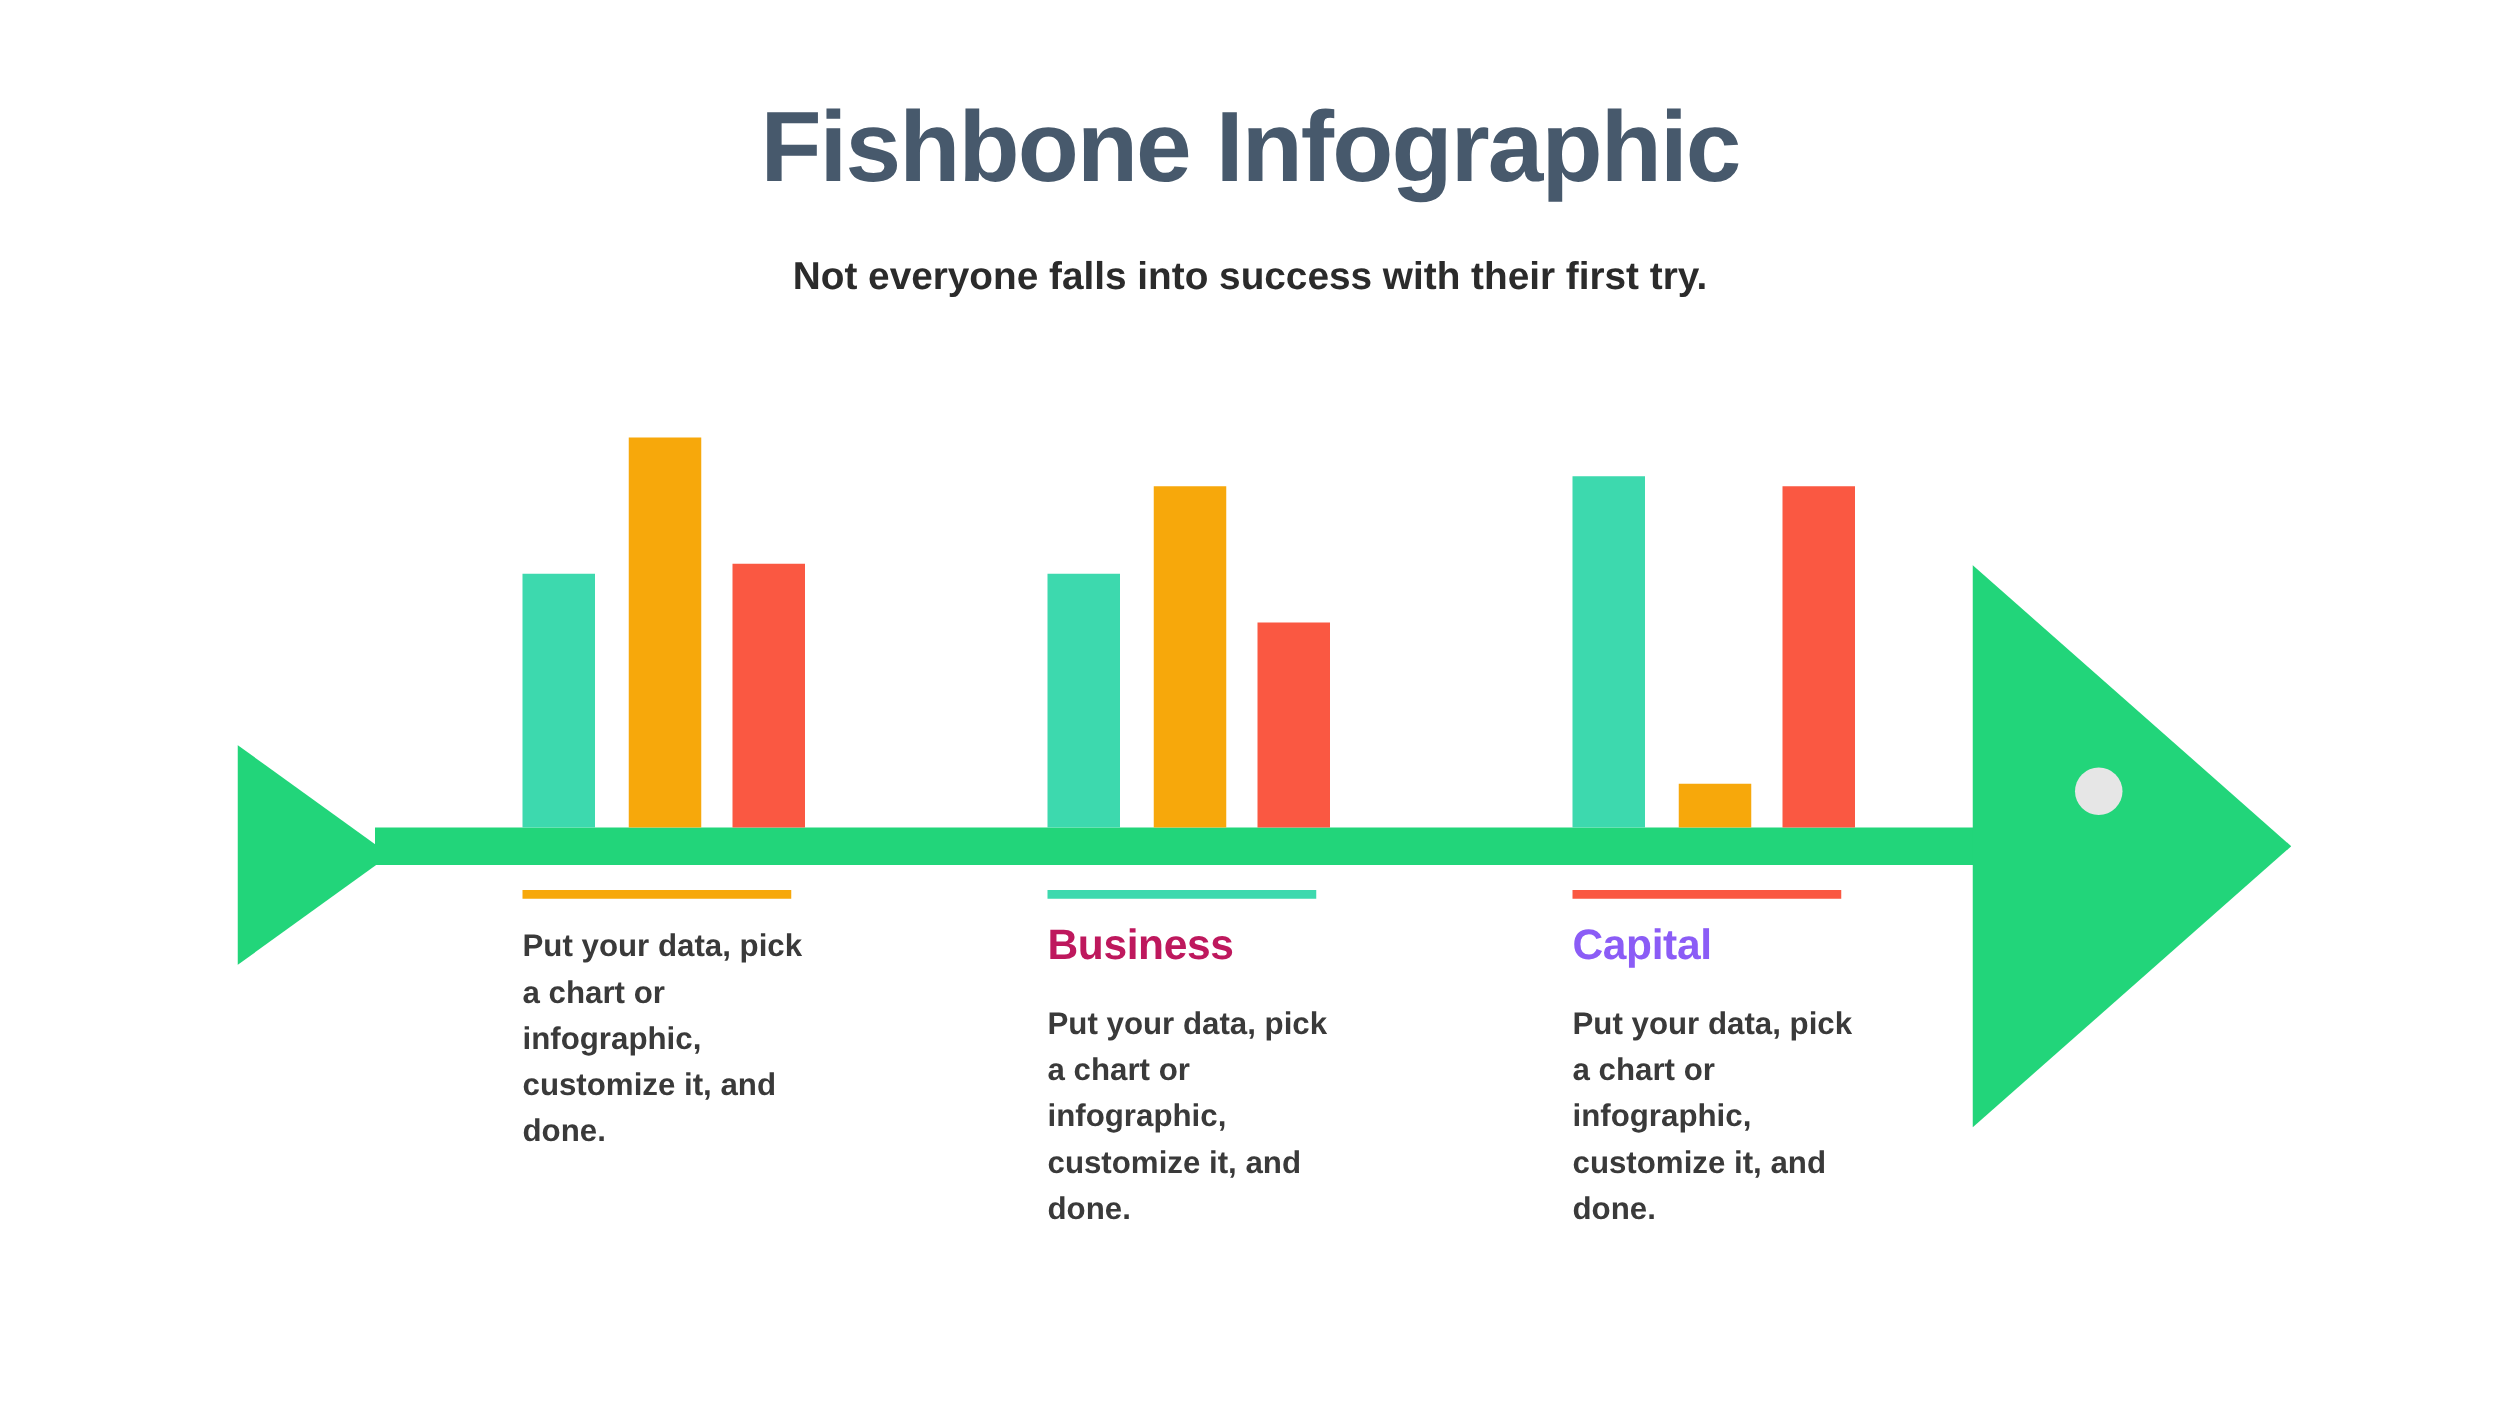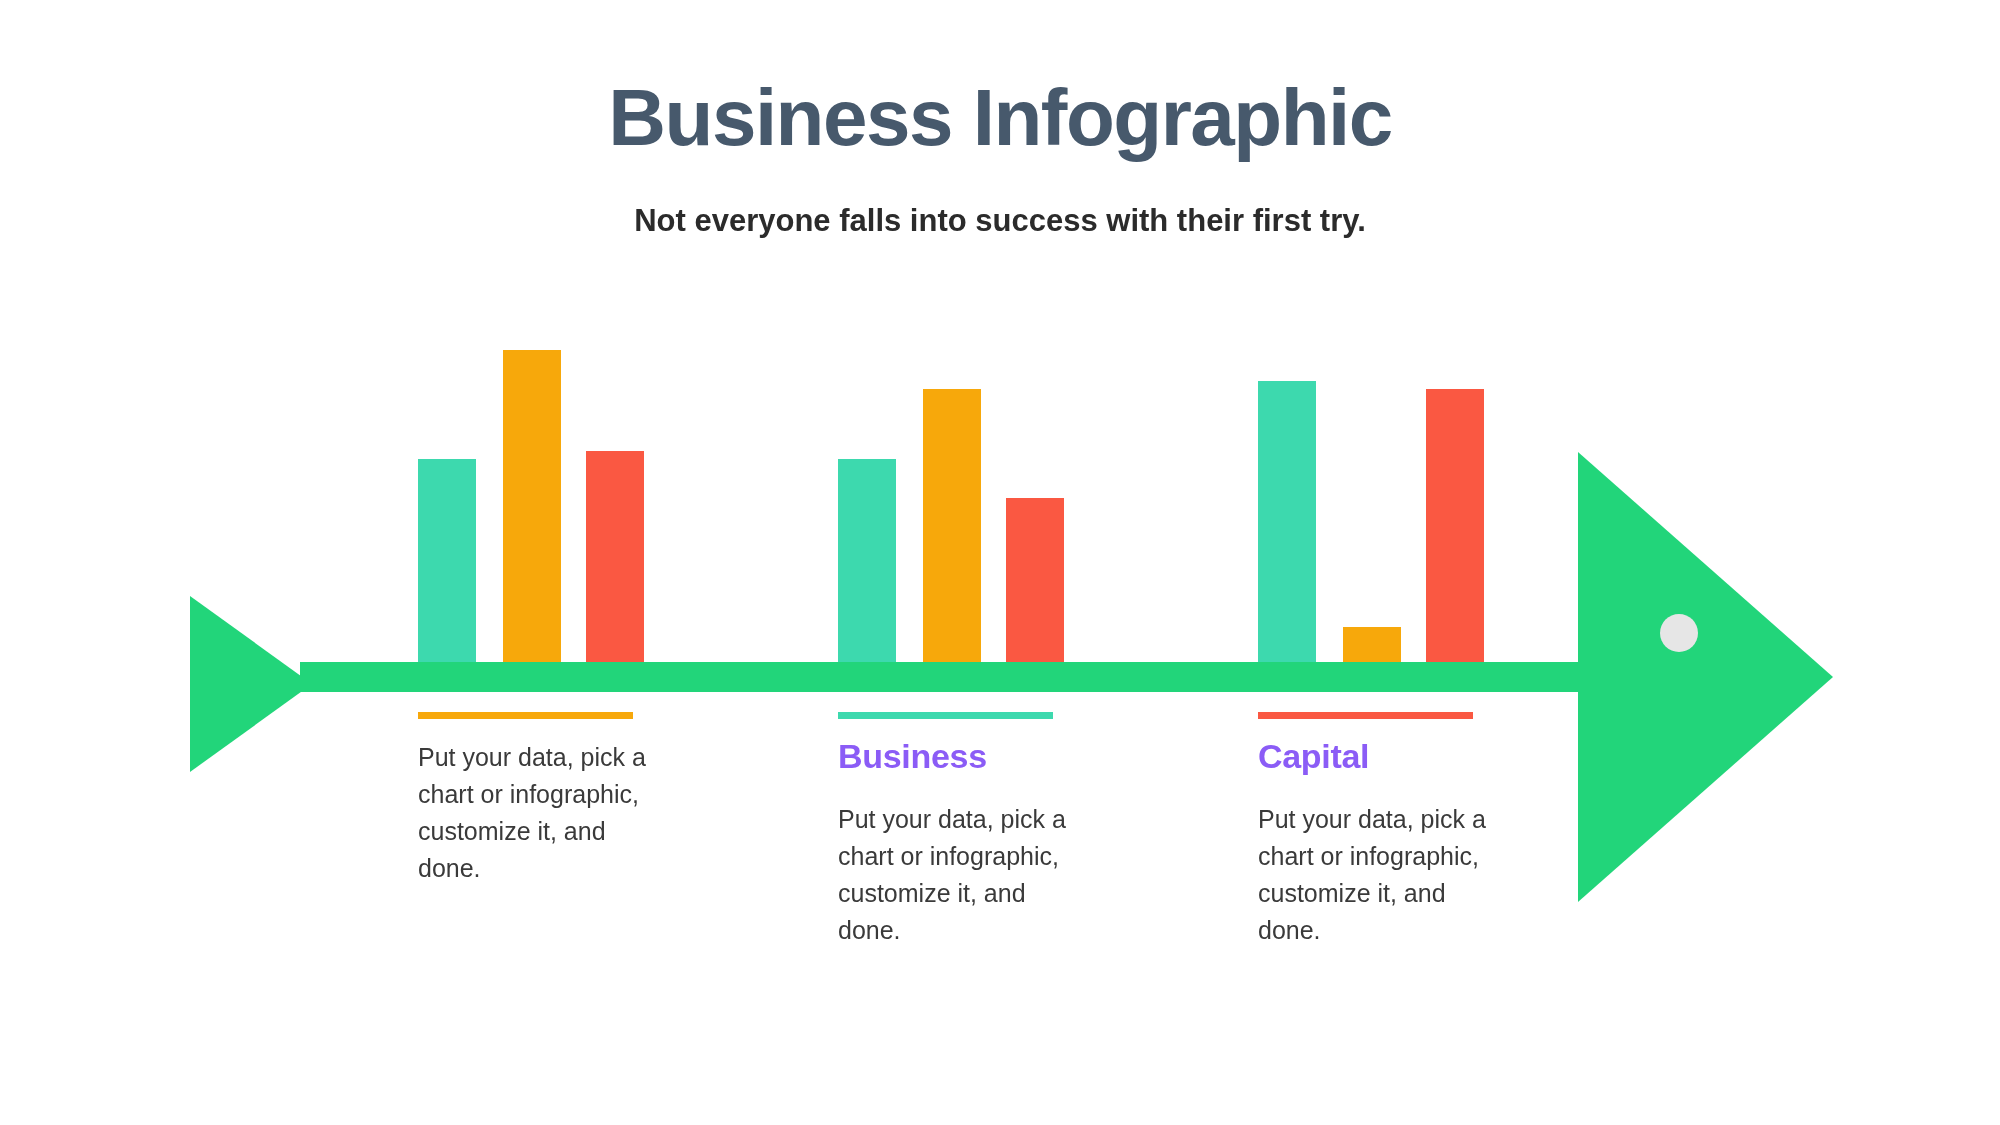--- a/index.html
+++ b/index.html
@@ -85,32 +85,32 @@
   }
   .panel-title{
     font-size:34px;
     font-weight:bold;
     line-height:1;
     margin-bottom:28px;
     letter-spacing:-0.3px;
   }
   .panel-body{
     font-size:25px;
-    font-weight:normal;
+    font-weight:bold;
     line-height:1.48;
     color:#3a3a3a;
     width:235px;
   }
 </style>
 </head>
 <body>
 
 <div id="stage">
 
-  <div class="title">Business Infographic</div>
+  <div class="title">Fishbone Infographic</div>
   <div class="subtitle">Not everyone falls into success with their first try.</div>
 
   <div class="tail">
     <svg width="122" height="176" viewBox="0 0 122 176" aria-hidden="true">
       <polygon points="0,0 122,88 0,176" fill="#22d57a"></polygon>
     </svg>
   </div>
 
   <div class="spine"></div>
 
@@ -145,21 +145,21 @@
     </div>
   </div>
 
   <div class="panel" id="p0" style="left:418px;">
     <div class="rule" style="background: rgb(247, 168, 11);"></div>
     <div class="panel-body">Put your data, pick a chart or infographic, customize it, and done.</div>
   </div>
 
   <div class="panel" id="p1" style="left:838px;">
     <div class="rule" style="background: rgb(61, 217, 174);"></div>
-    <div class="panel-title" style="color: #8b5cf6;">Business</div>
+    <div class="panel-title" style="color: #be185d;">Business</div>
     <div class="panel-body">Put your data, pick a chart or infographic, customize it, and done.</div>
   </div>
 
   <div class="panel" id="p2" style="left:1258px;">
     <div class="rule" style="background: rgb(250, 88, 66);"></div>
     <div class="panel-title" style="color: #8b5cf6;">Capital</div>
     <div class="panel-body">Put your data, pick a chart or infographic, customize it, and done.</div>
   </div>
 
 </div>

